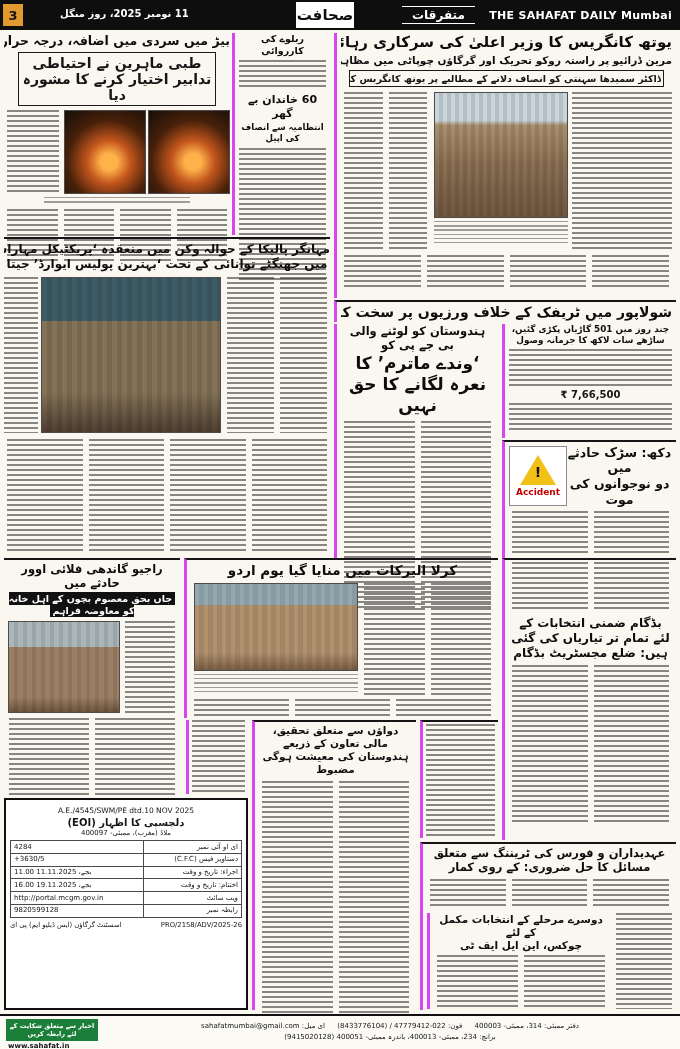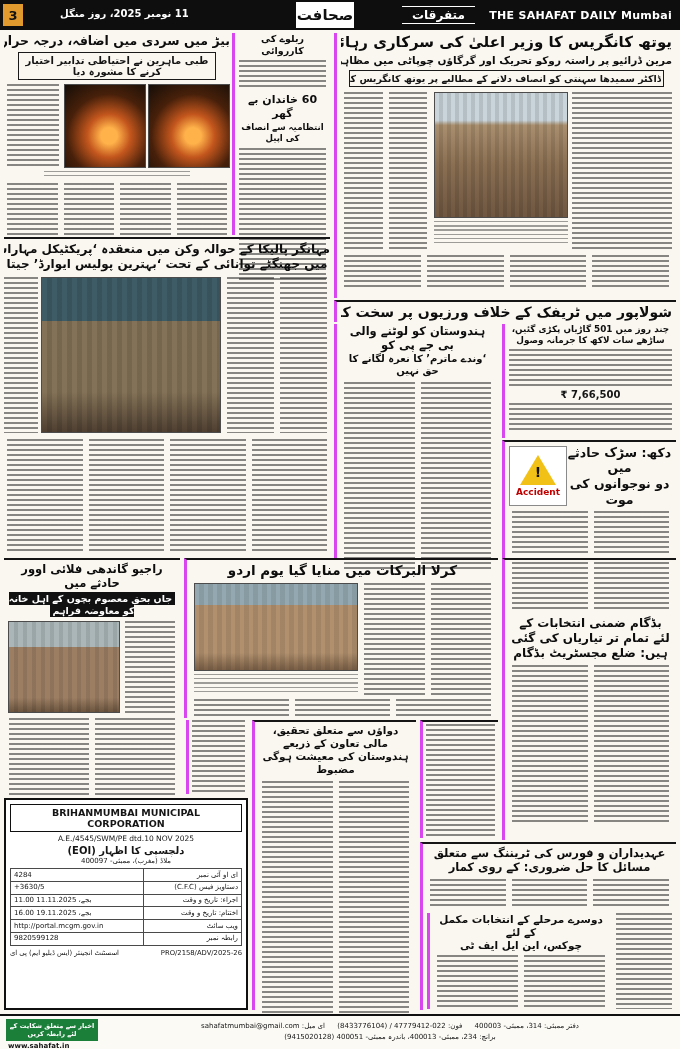--- a/index.html
+++ b/index.html
@@ -80,21 +80,21 @@
   <div class="abs topbar">
     <div class="abs pagenum">3</div>
     <div class="abs date">11 نومبر 2025، روز منگل</div>
     <div class="abs masthead">صحافت</div>
     <div class="abs section-label">متفرقات</div>
     <div class="abs title-en">THE SAHAFAT DAILY Mumbai</div>
   </div>
 
   <div class="abs" style="left:4px;top:33px;width:226px;height:202px;">
     <div class="h1 nowrap" style="font-size:12.5px;">بیڑ میں سردی میں اضافہ، درجہ حرارت 8 ڈگری تک گر گیا</div>
-    <div class="sub-box" style="margin:3px 14px 0;font-size:10px;padding:2px;">طبی ماہرین نے احتیاطی تدابیر اختیار کرنے کا مشورہ دیا</div>
+    <div class="sub-box" style="margin:3px 14px 0;font-size:14px;padding:2px;">طبی ماہرین نے احتیاطی تدابیر اختیار کرنے کا مشورہ دیا</div>
     <div class="cols" style="margin-top:4px;height:84px;">
       <div class="photo ph-fire" style="width:82px;"></div>
       <div class="photo ph-fire" style="width:82px;margin:0 2px;"></div>
       <div class="col sim"></div>
     </div>
     <div class="capsim" style="height:8px;margin:3px 40px 0;"></div>
     <div class="cols" style="margin-top:4px;height:54px;">
       <div class="col sim"></div>
       <div class="col sim"></div>
       <div class="col sim"></div>
@@ -147,21 +147,21 @@
       <div class="col sim"></div>
     </div>
   </div>
 
   <div class="abs vline rule-t" style="left:334px;top:300px;width:342px;height:22px;padding:2px 4px 0;">
     <div class="h1 nowrap" style="font-size:14px;">شولاپور میں ٹریفک کے خلاف ورزیوں پر سخت کارروائی</div>
   </div>
 
   <div class="abs vline" style="left:334px;top:324px;width:164px;height:236px;padding:0 4px;">
     <div class="h1" style="font-size:11.5px;">ہندوستان کو لوٹنے والی بی جے پی کو</div>
-    <div class="h1" style="font-size:10px;">‘وندے ماترم’ کا نعرہ لگانے کا حق نہیں</div>
+    <div class="h1" style="font-size:17px;">‘وندے ماترم’ کا نعرہ لگانے کا حق نہیں</div>
     <div class="cols" style="margin-top:4px;height:190px;">
       <div class="col sim"></div>
       <div class="col sim"></div>
     </div>
   </div>
 
   <div class="abs vline" style="left:502px;top:324px;width:174px;height:114px;padding:0 4px;">
     <div class="h1" style="font-size:8.8px;">چند روز میں 501 گاڑیاں پکڑی گئیں، ساڑھے سات لاکھ کا جرمانہ وصول</div>
     <div class="sim" style="height:40px;margin-top:3px;"></div>
     <div class="amount">₹ 7,66,500</div>
@@ -261,21 +261,20 @@
         <div class="h1" style="font-size:10.5px;">چوکس، این ایل ایف ٹی</div>
         <div class="cols" style="margin-top:3px;height:54px;">
           <div class="col sim"></div>
           <div class="col sim"></div>
         </div>
       </div>
     </div>
   </div>
 
   <div class="abs bmc" style="left:4px;top:798px;width:244px;height:212px;">
-    <div class="bmc-title">BRIHANMUMBAI MUNICIPAL CORPORATION</div>
     <div class="bmc-ref">A.E./4545/SWM/PE dtd.10 NOV 2025</div>
     <div class="bmc-eoi">دلچسپی کا اظہار (EOI)</div>
     <div class="bmc-intro">ملاڈ (مغرب)، ممبئی- 400097</div>
     <table>
       <tbody>
         <tr>
           <td>ای او آئی نمبر</td>
           <td class="val">4284</td>
         </tr>
         <tr>
@@ -295,21 +294,21 @@
           <td class="val">http://portal.mcgm.gov.in</td>
         </tr>
         <tr>
           <td>رابطہ نمبر</td>
           <td class="val">9820599128</td>
         </tr>
       </tbody>
     </table>
     <div class="bmc-bottom">
       <div class="pro-ref">PRO/2158/ADV/2025-26</div>
-      <div>اسسٹنٹ انجینئر (ایس ڈبلیو ایم) پی ای</div>
+      <div>اسسٹنٹ گرگاؤں (ایس ڈبلیو ایم) پی ای</div>
     </div>
   </div>
 
   <div class="abs footer">
     <div class="abs green-box">اخبار سے متعلق شکایت کے لئے رابطہ کریں</div>
     <div class="abs website">www.sahafat.in</div>
     <div class="abs contacts">
       <span>دفتر ممبئی: 314، ممبئی- 400003</span>
       <span>فون: 022-47779412 / (8433776104)</span>
       <span>ای میل: sahafatmumbai@gmail.com</span>

